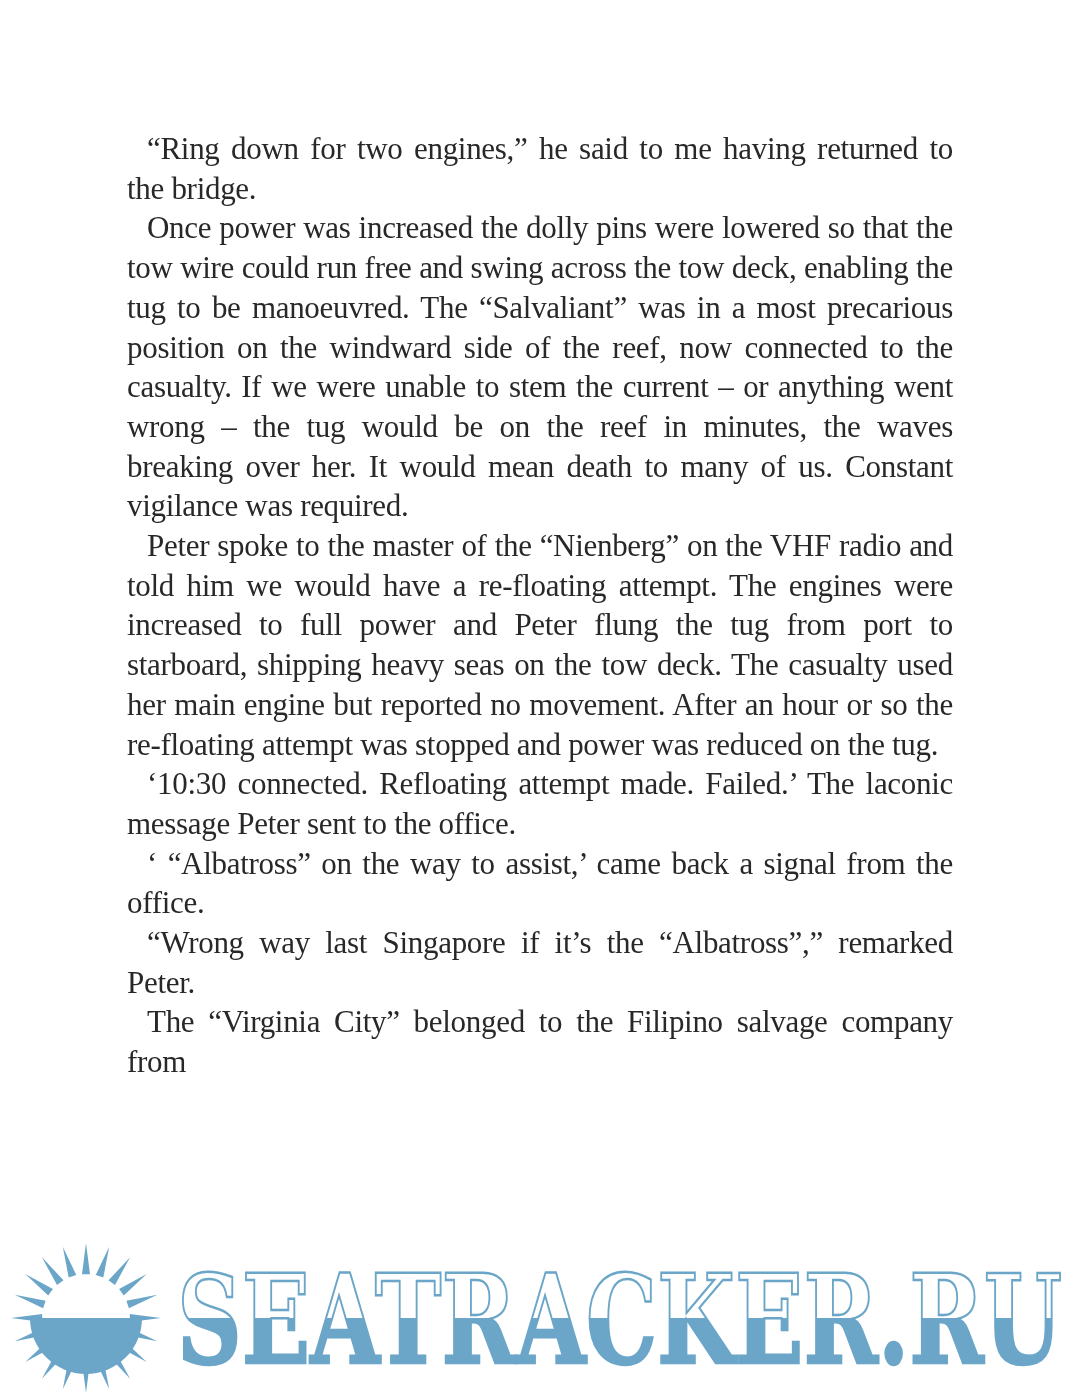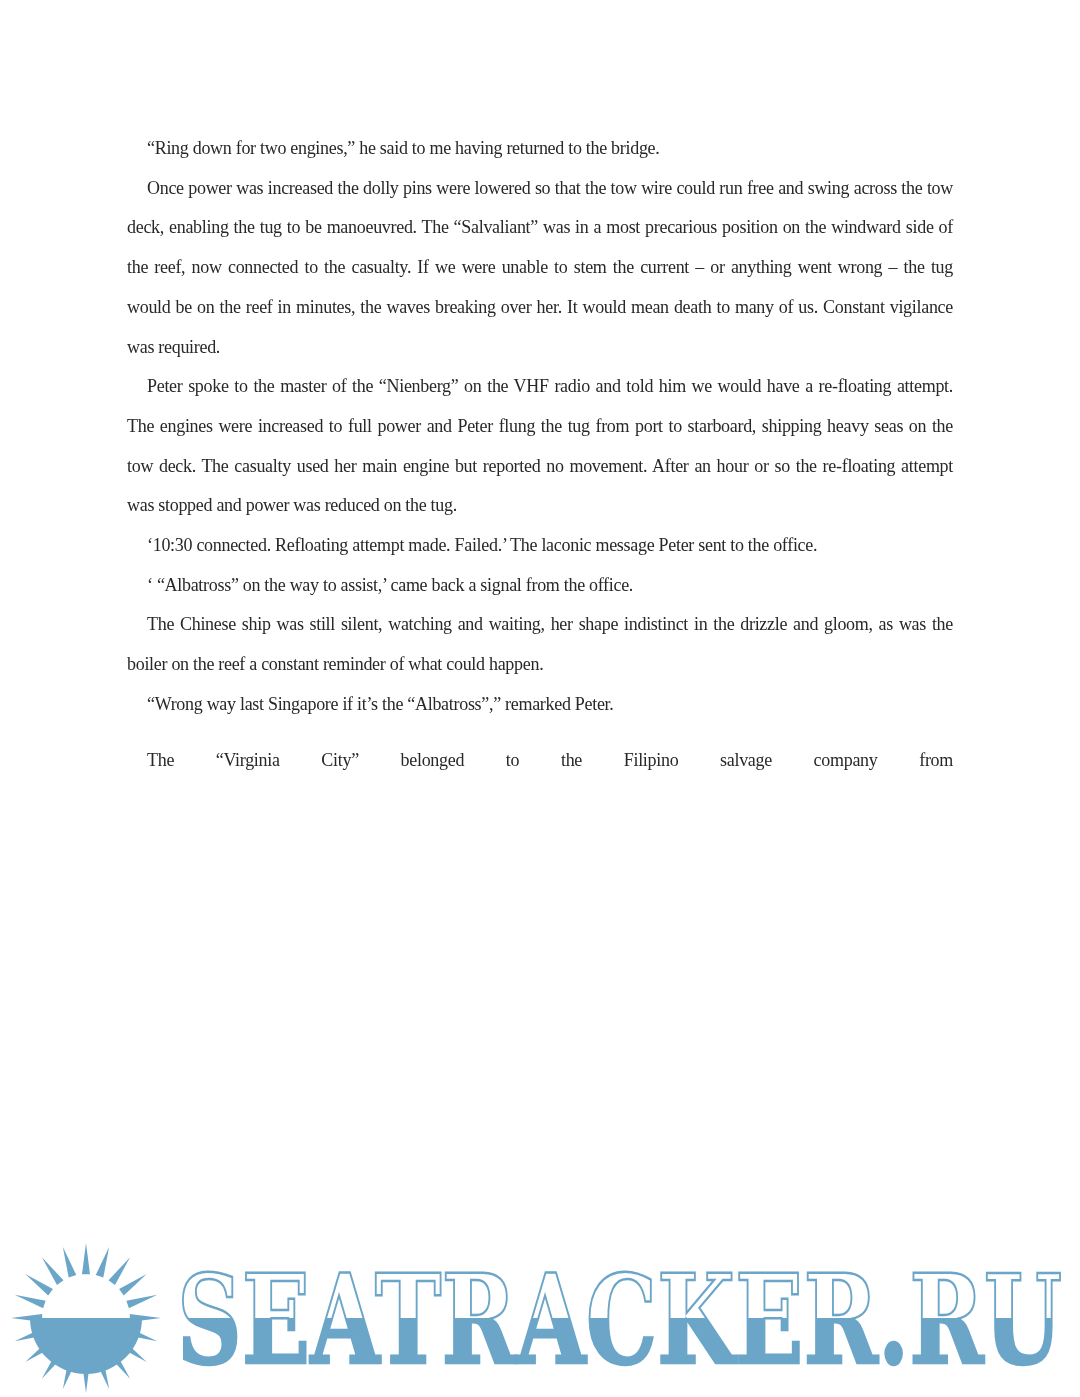--- a/index.html
+++ b/index.html
@@ -9,33 +9,33 @@
     position: relative;
     overflow: hidden;
     background: var(--background, #ffffff);
   }
   .page-text {
     position: absolute;
     left: 127px;
     top: 129px;
     width: 826px;
     font-family: "Liberation Serif", serif;
-    font-size: 18px;
+    font-size: 31px;
     line-height: 39.7px;
     letter-spacing: -0.3px;
     color: var(--text, #282828);
     text-align: justify;
   }
   .page-text p {
     margin: 0;
     padding: 0;
     text-indent: 20px;
   }
   
-  .page-text p:last-child { text-align-last: justify; margin-top: 16px; }
+  .page-text p:last-child { text-align-last: justify; }
 
   .watermark {
     position: absolute;
     left: 0;
     top: 1230px;
     width: 1080px;
     height: 167px;
   }
   .wm-fill { fill: var(--watermark-blue, #6ba6c9); }
   .wm-text {
@@ -45,21 +45,20 @@
 </style>
 </head>
 <body>
 
 <div class="page-text">
     <p>“Ring down for two engines,” he said to me having returned to the bridge.</p>
     <p>Once power was increased the dolly pins were lowered so that the tow wire could run free and swing across the tow deck, enabling the tug to be manoeuvred. The “Salvaliant” was in a most precarious position on the windward side of the reef, now connected to the casualty. If we were unable to stem the current – or anything went wrong – the tug would be on the reef in minutes, the waves breaking over her. It would mean death to many of us. Constant vigilance was required.</p>
     <p>Peter spoke to the master of the “Nienberg” on the VHF radio and told him we would have a re-floating attempt. The engines were increased to full power and Peter flung the tug from port to starboard, shipping heavy seas on the tow deck. The casualty used her main engine but reported no movement. After an hour or so the re-floating attempt was stopped and power was reduced on the tug.</p>
     <p>‘10:30 connected. Refloating attempt made. Failed.’ The laconic message Peter sent to the office.</p>
     <p>‘ “Albatross” on the way to assist,’ came back a signal from the office.</p>
-    <p>The Chinese ship was still silent, watching and waiting, her shape indistinct in the drizzle and gloom, as was the boiler on the reef a constant reminder of what could happen.</p>
     <p>“Wrong way last Singapore if it’s the “Albatross”,” remarked Peter.</p>
     <p>The “Virginia City” belonged to the Filipino salvage company from</p>
   </div>
 
 <svg class="watermark" viewBox="0 0 1080 167" xmlns="http://www.w3.org/2000/svg">
   <defs>
     <linearGradient id="waterline" gradientUnits="userSpaceOnUse" x1="0" y1="0" x2="0" y2="167">
       <stop offset="0.527" stop-color="#ffffff"></stop>
       <stop offset="0.527" style="stop-color: var(--watermark-blue, #6ba6c9);"></stop>
     </linearGradient>

